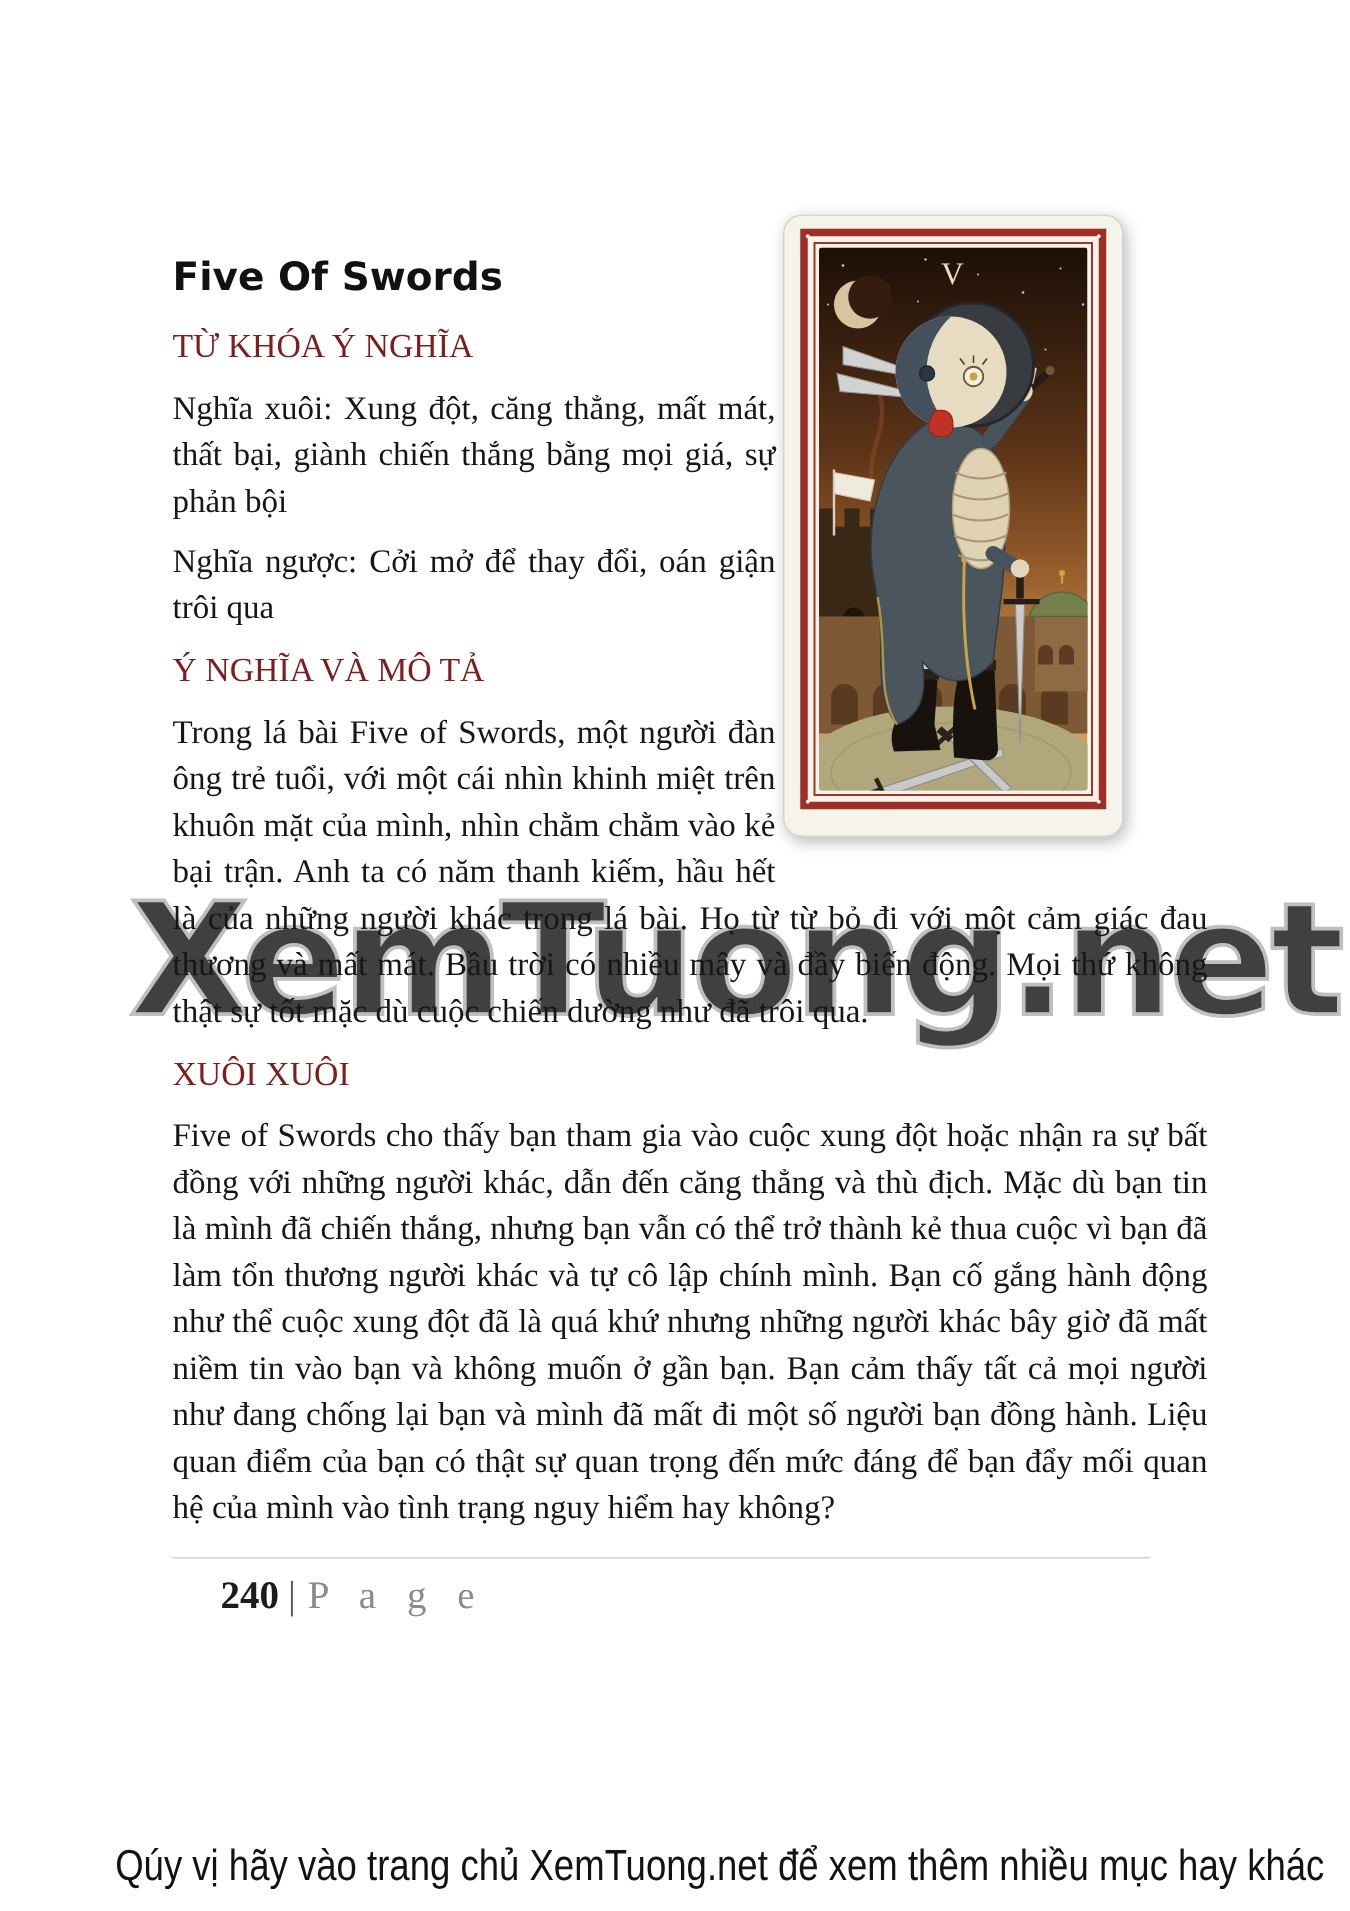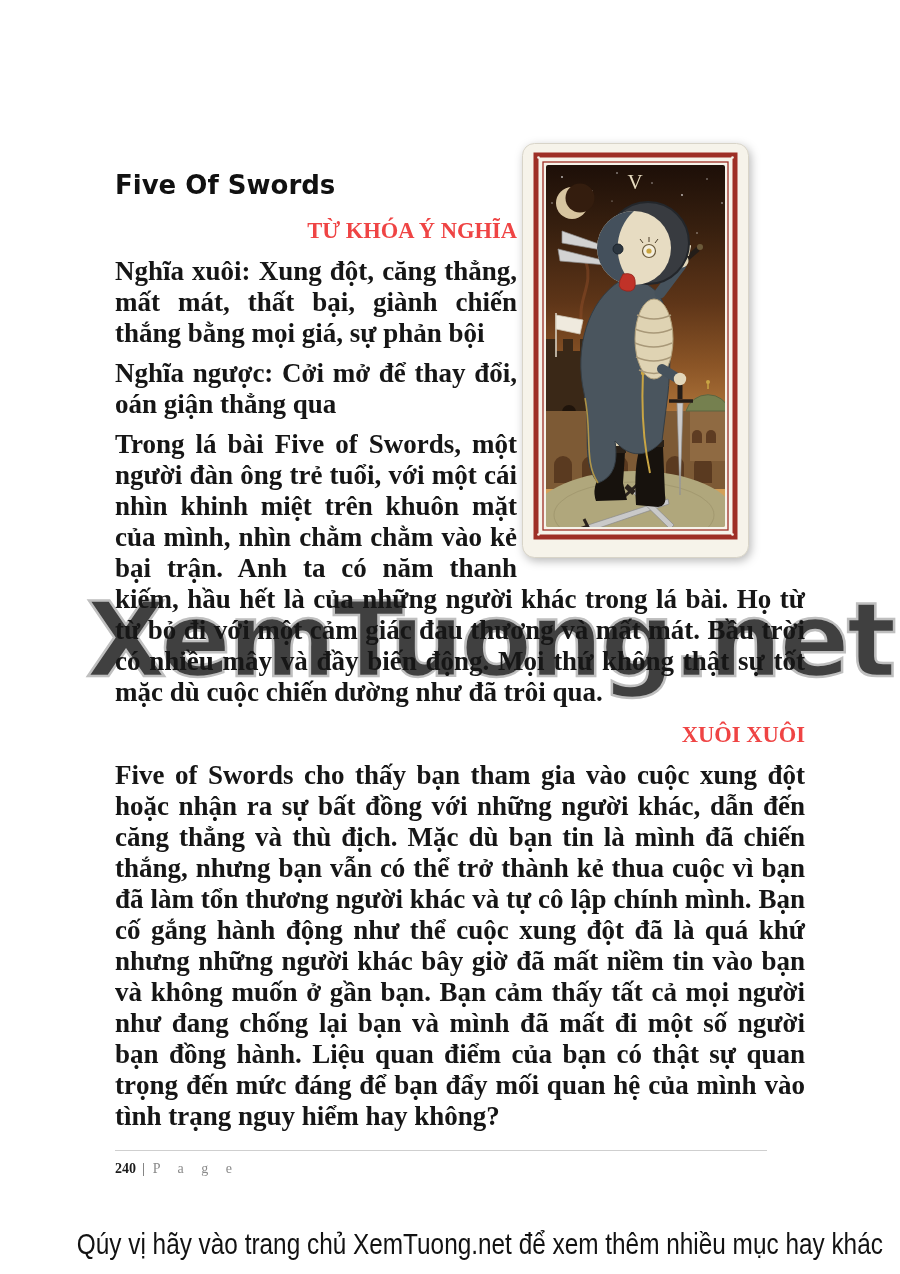--- a/index.html
+++ b/index.html
@@ -3,24 +3,24 @@
 <meta charset="utf-8">
 <style>
   html,body{margin:0;padding:0;background:#888;}
   .page{position:relative;width:900px;height:1274px;background:#ffffff;overflow:hidden;
         font-family:"Liberation Serif", serif;color:#141414;}
   
   .content{position:absolute;left:115px;top:168px;width:690px;z-index:2;}
   .card-spacer{float:right;width:288px;height:407px;}
   h1.doc-title{font-family:"DejaVu Sans","Liberation Sans",sans-serif;
        font-size:26px;line-height:34px;font-weight:700;margin:0 0 14px 0;color:#111;}
-  h2.sec-heading{font-size:22.5px;line-height:30px;font-weight:700;margin:12px 0 10px 0;color:#ef4444;text-align:right;}
-  p.body-par{font-size:27px;line-height:31px;margin:0 0 9px 0;text-align:justify;color:#161616;font-weight:bold;}
+  h2.sec-heading{font-size:22.5px;line-height:30px;font-weight:400;margin:12px 0 10px 0;color:#7f1d1d;}
+  p.body-par{font-size:22px;line-height:31px;margin:0 0 9px 0;text-align:justify;color:#161616;}
   .rule{border:none;border-top:1.5px solid #cfcfcf;width:652px;margin:18px 0 10px 0;}
-  .pagefoot{font-size:14px;color:#8a8a8a;}
+  .pagefoot{font-size:26px;color:#8a8a8a;margin-left:32px;}
   .pagefoot .pg-num{font-weight:700;color:#1c1c1c;margin-right:6px;}
   .pagefoot .pg-sep{color:#555;margin-right:8px;font-weight:400;}
   .pagefoot .pg-word{letter-spacing:7px;color:#8a8a8a;}
   
   .watermark{position:absolute;left:86px;top:588px;z-index:1;
       font-family:"DejaVu Sans","Liberation Sans",sans-serif;font-weight:700;
       font-size:104px;letter-spacing:-3px;line-height:1;white-space:nowrap;
       color:#404040;-webkit-text-stroke:2.5px #bfbfbf;
       text-shadow:0 0 1px #c4c4c4;}
   
@@ -210,22 +210,23 @@
     </svg>
   </div>
 
   <article class="content">
     <div class="card-spacer"></div>
 
     <h1 class="doc-title">Five Of Swords</h1>
 
     <h2 class="sec-heading">TỪ KHÓA Ý NGHĨA</h2>
     <p class="body-par">Nghĩa xuôi: Xung đột, căng thẳng, mất mát, thất bại, giành chiến thắng bằng mọi giá, sự phản bội</p>
-    <p class="body-par">Nghĩa ngược: Cởi mở để thay đổi, oán giận thẳng qua</p>
-
+    <p class="body-par">Nghĩa ngược: Cởi mở để thay đổi, oán giận trôi qua</p>
+
+    <h2 class="sec-heading">Ý NGHĨA VÀ MÔ TẢ</h2>
     <p class="body-par">Trong lá bài Five of Swords, một người đàn ông trẻ tuổi, với một cái nhìn khinh miệt trên khuôn mặt của mình, nhìn chằm chằm vào kẻ bại trận. Anh ta có năm thanh kiếm, hầu hết là của những người khác trong lá bài. Họ từ từ bỏ đi với một cảm giác đau thương và mất mát. Bầu trời có nhiều mây và đầy biến động. Mọi thứ không thật sự tốt mặc dù cuộc chiến dường như đã trôi qua.</p>
 
     <h2 class="sec-heading">XUÔI XUÔI</h2>
     <p class="body-par">Five of Swords cho thấy bạn tham gia vào cuộc xung đột hoặc nhận ra sự bất đồng với những người khác, dẫn đến căng thẳng và thù địch. Mặc dù bạn tin là mình đã chiến thắng, nhưng bạn vẫn có thể trở thành kẻ thua cuộc vì bạn đã làm tổn thương người khác và tự cô lập chính mình. Bạn cố gắng hành động như thể cuộc xung đột đã là quá khứ nhưng những người khác bây giờ đã mất niềm tin vào bạn và không muốn ở gần bạn. Bạn cảm thấy tất cả mọi người như đang chống lại bạn và mình đã mất đi một số người bạn đồng hành. Liệu quan điểm của bạn có thật sự quan trọng đến mức đáng để bạn đẩy mối quan hệ của mình vào tình trạng nguy hiểm hay không?</p>
 
     <hr class="rule">
     <div class="pagefoot">
       <span class="pg-num">240</span><span class="pg-sep">|</span><span class="pg-word">P a g e</span>
     </div>
   </article>

